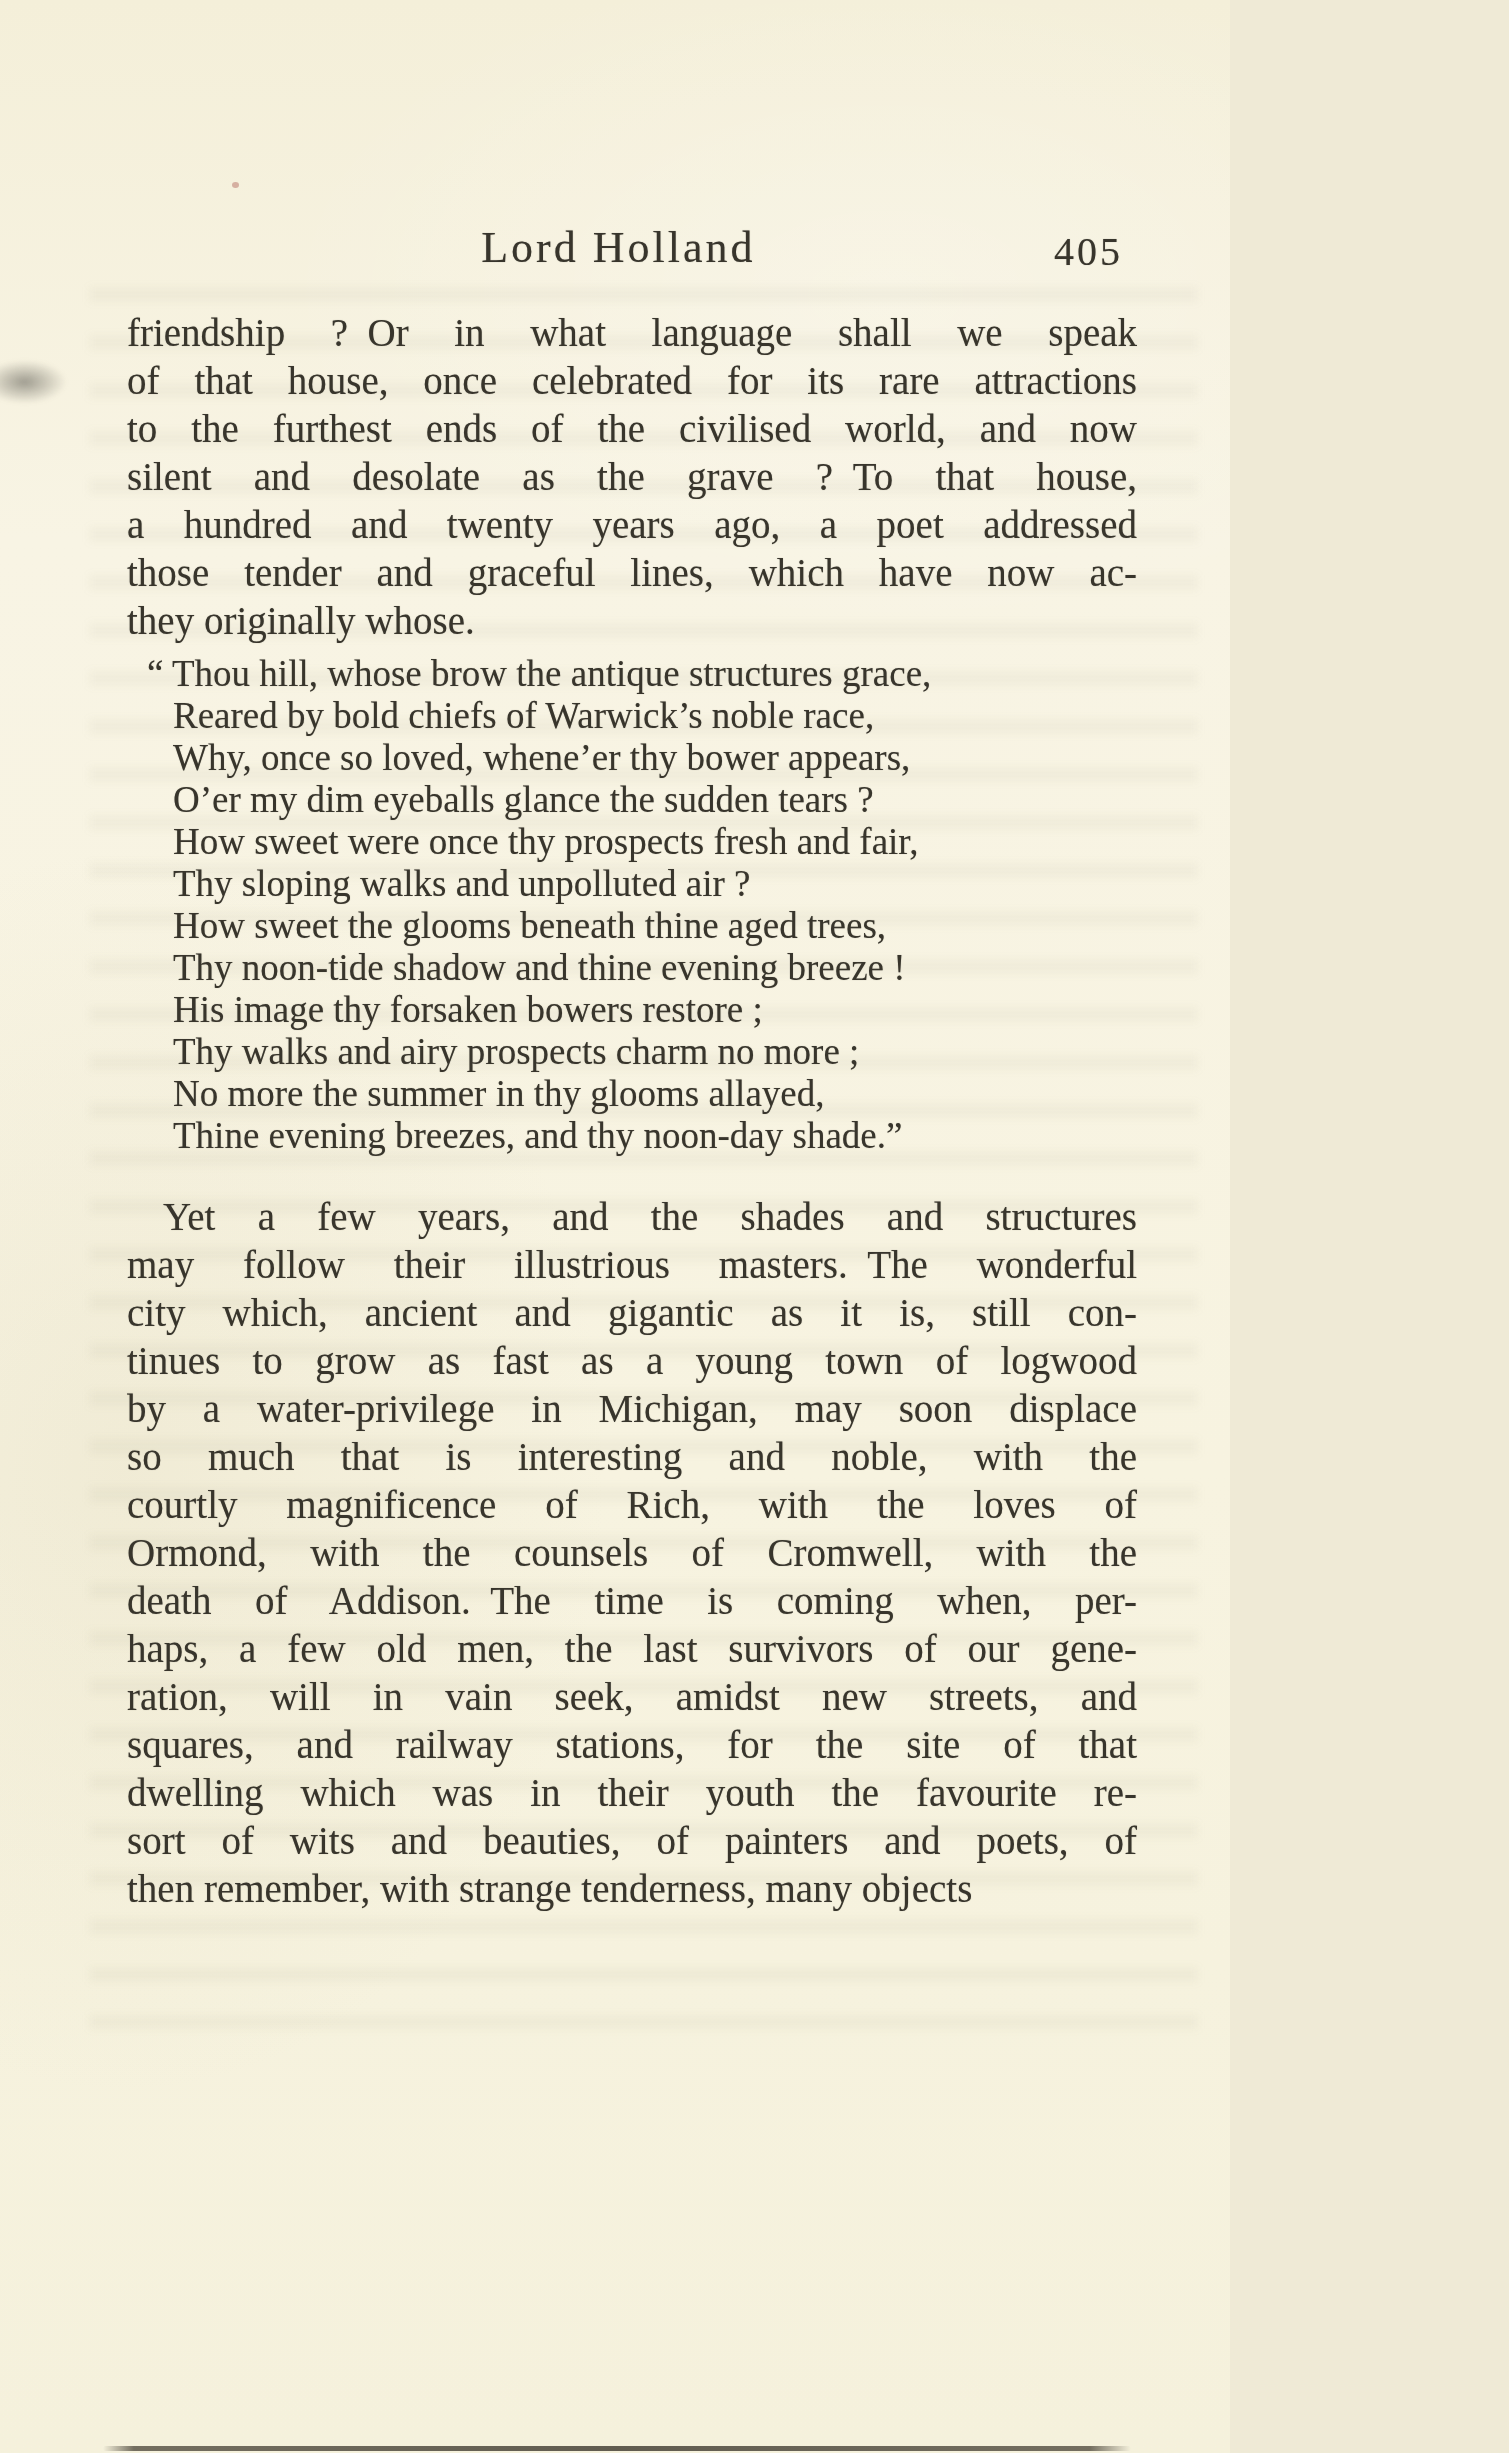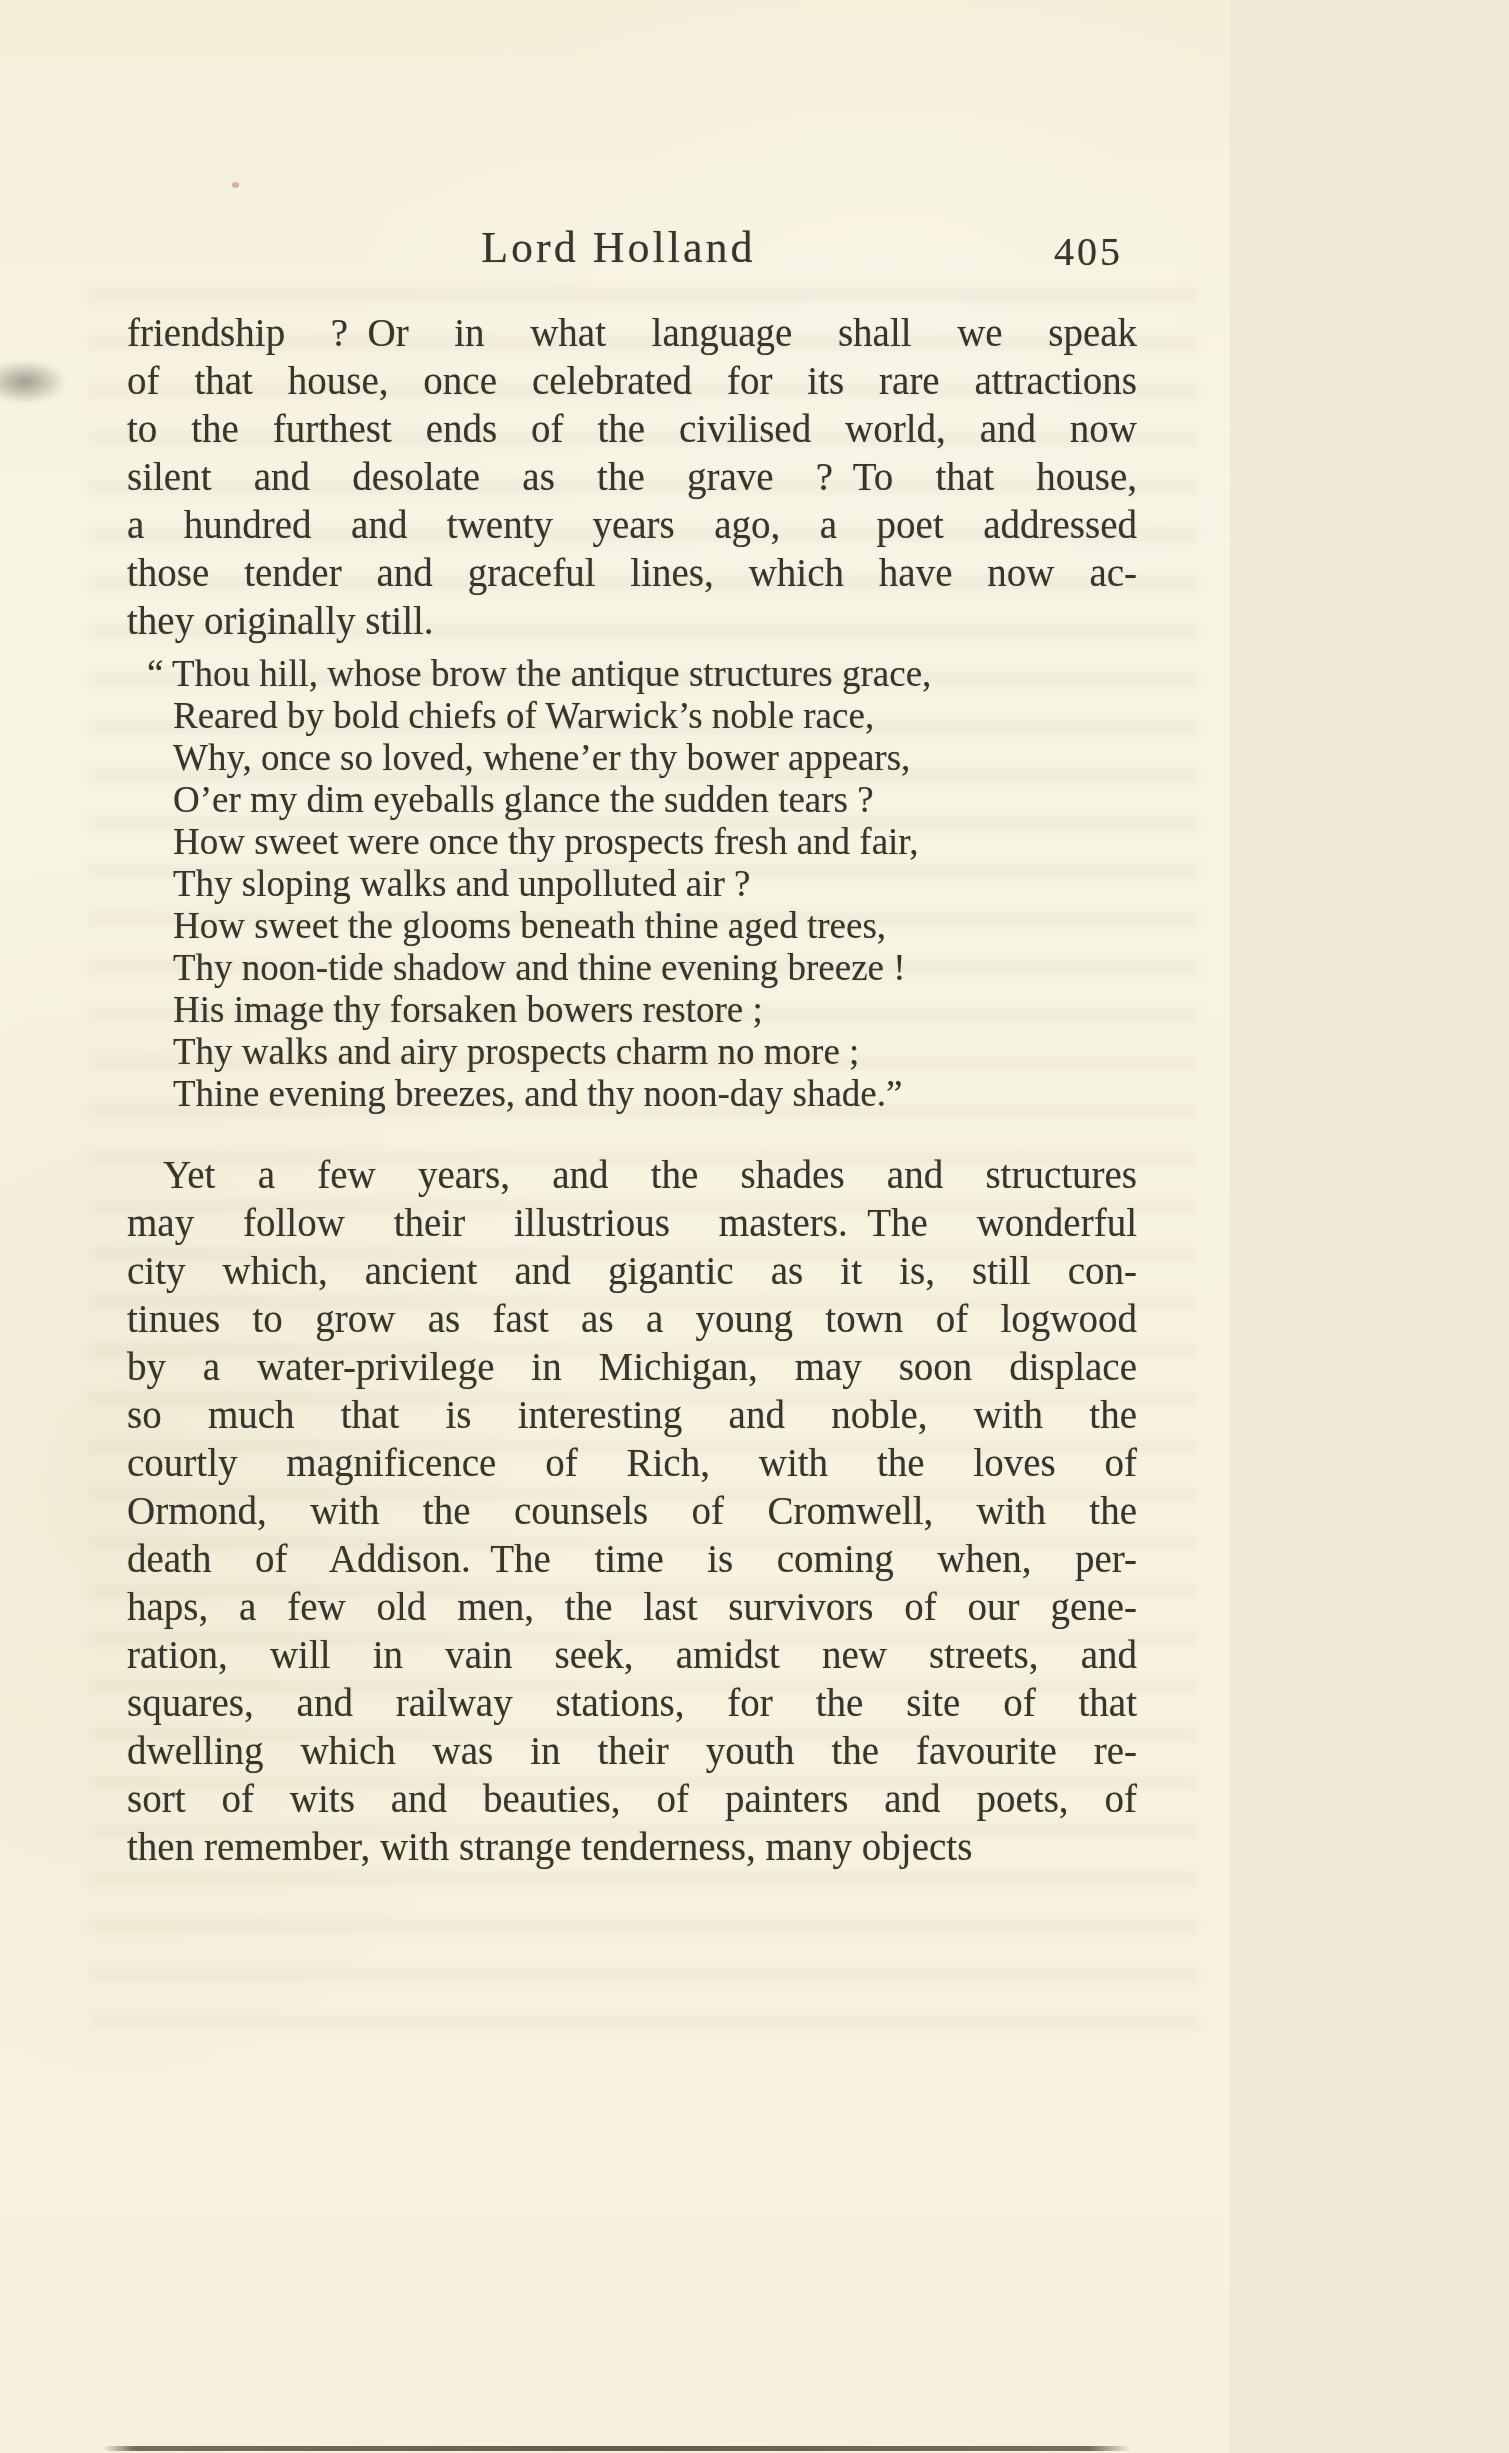--- a/index.html
+++ b/index.html
@@ -93,34 +93,35 @@
       <span class="pageno">405</span>
     </div>
 
     <div class="prose para-1">
         <div class="line">friendship ? Or in what language shall we speak</div>
         <div class="line">of that house, once celebrated for its rare attractions</div>
         <div class="line">to the furthest ends of the civilised world, and now</div>
         <div class="line">silent and desolate as the grave ? To that house,</div>
         <div class="line">a hundred and twenty years ago, a poet addressed</div>
         <div class="line">those tender and graceful lines, which have now ac-</div>
-        <div class="line last">they originally still.</div>
+        <div class="line last">they originally whose.</div>
       </div>
 
     <div class="poem">
         <div class="line">“ Thou hill, whose brow the antique structures grace,</div>
         <div class="line">Reared by bold chiefs of Warwick’s noble race,</div>
         <div class="line">Why, once so loved, whene’er thy bower appears,</div>
         <div class="line">O’er my dim eyeballs glance the sudden tears ?</div>
         <div class="line">How sweet were once thy prospects fresh and fair,</div>
         <div class="line">Thy sloping walks and unpolluted air ?</div>
         <div class="line">How sweet the glooms beneath thine aged trees,</div>
         <div class="line">Thy noon-tide shadow and thine evening breeze !</div>
         <div class="line">His image thy forsaken bowers restore ;</div>
         <div class="line">Thy walks and airy prospects charm no more ;</div>
+        <div class="line">No more the summer in thy glooms allayed,</div>
         <div class="line last">Thine evening breezes, and thy noon-day shade.”</div>
       </div>
 
     <div class="prose para-2">
         <div class="line">Yet a few years, and the shades and structures</div>
         <div class="line">may follow their illustrious masters. The wonderful</div>
         <div class="line">city which, ancient and gigantic as it is, still con-</div>
         <div class="line">tinues to grow as fast as a young town of logwood</div>
         <div class="line">by a water-privilege in Michigan, may soon displace</div>
         <div class="line">so much that is interesting and noble, with the</div>

